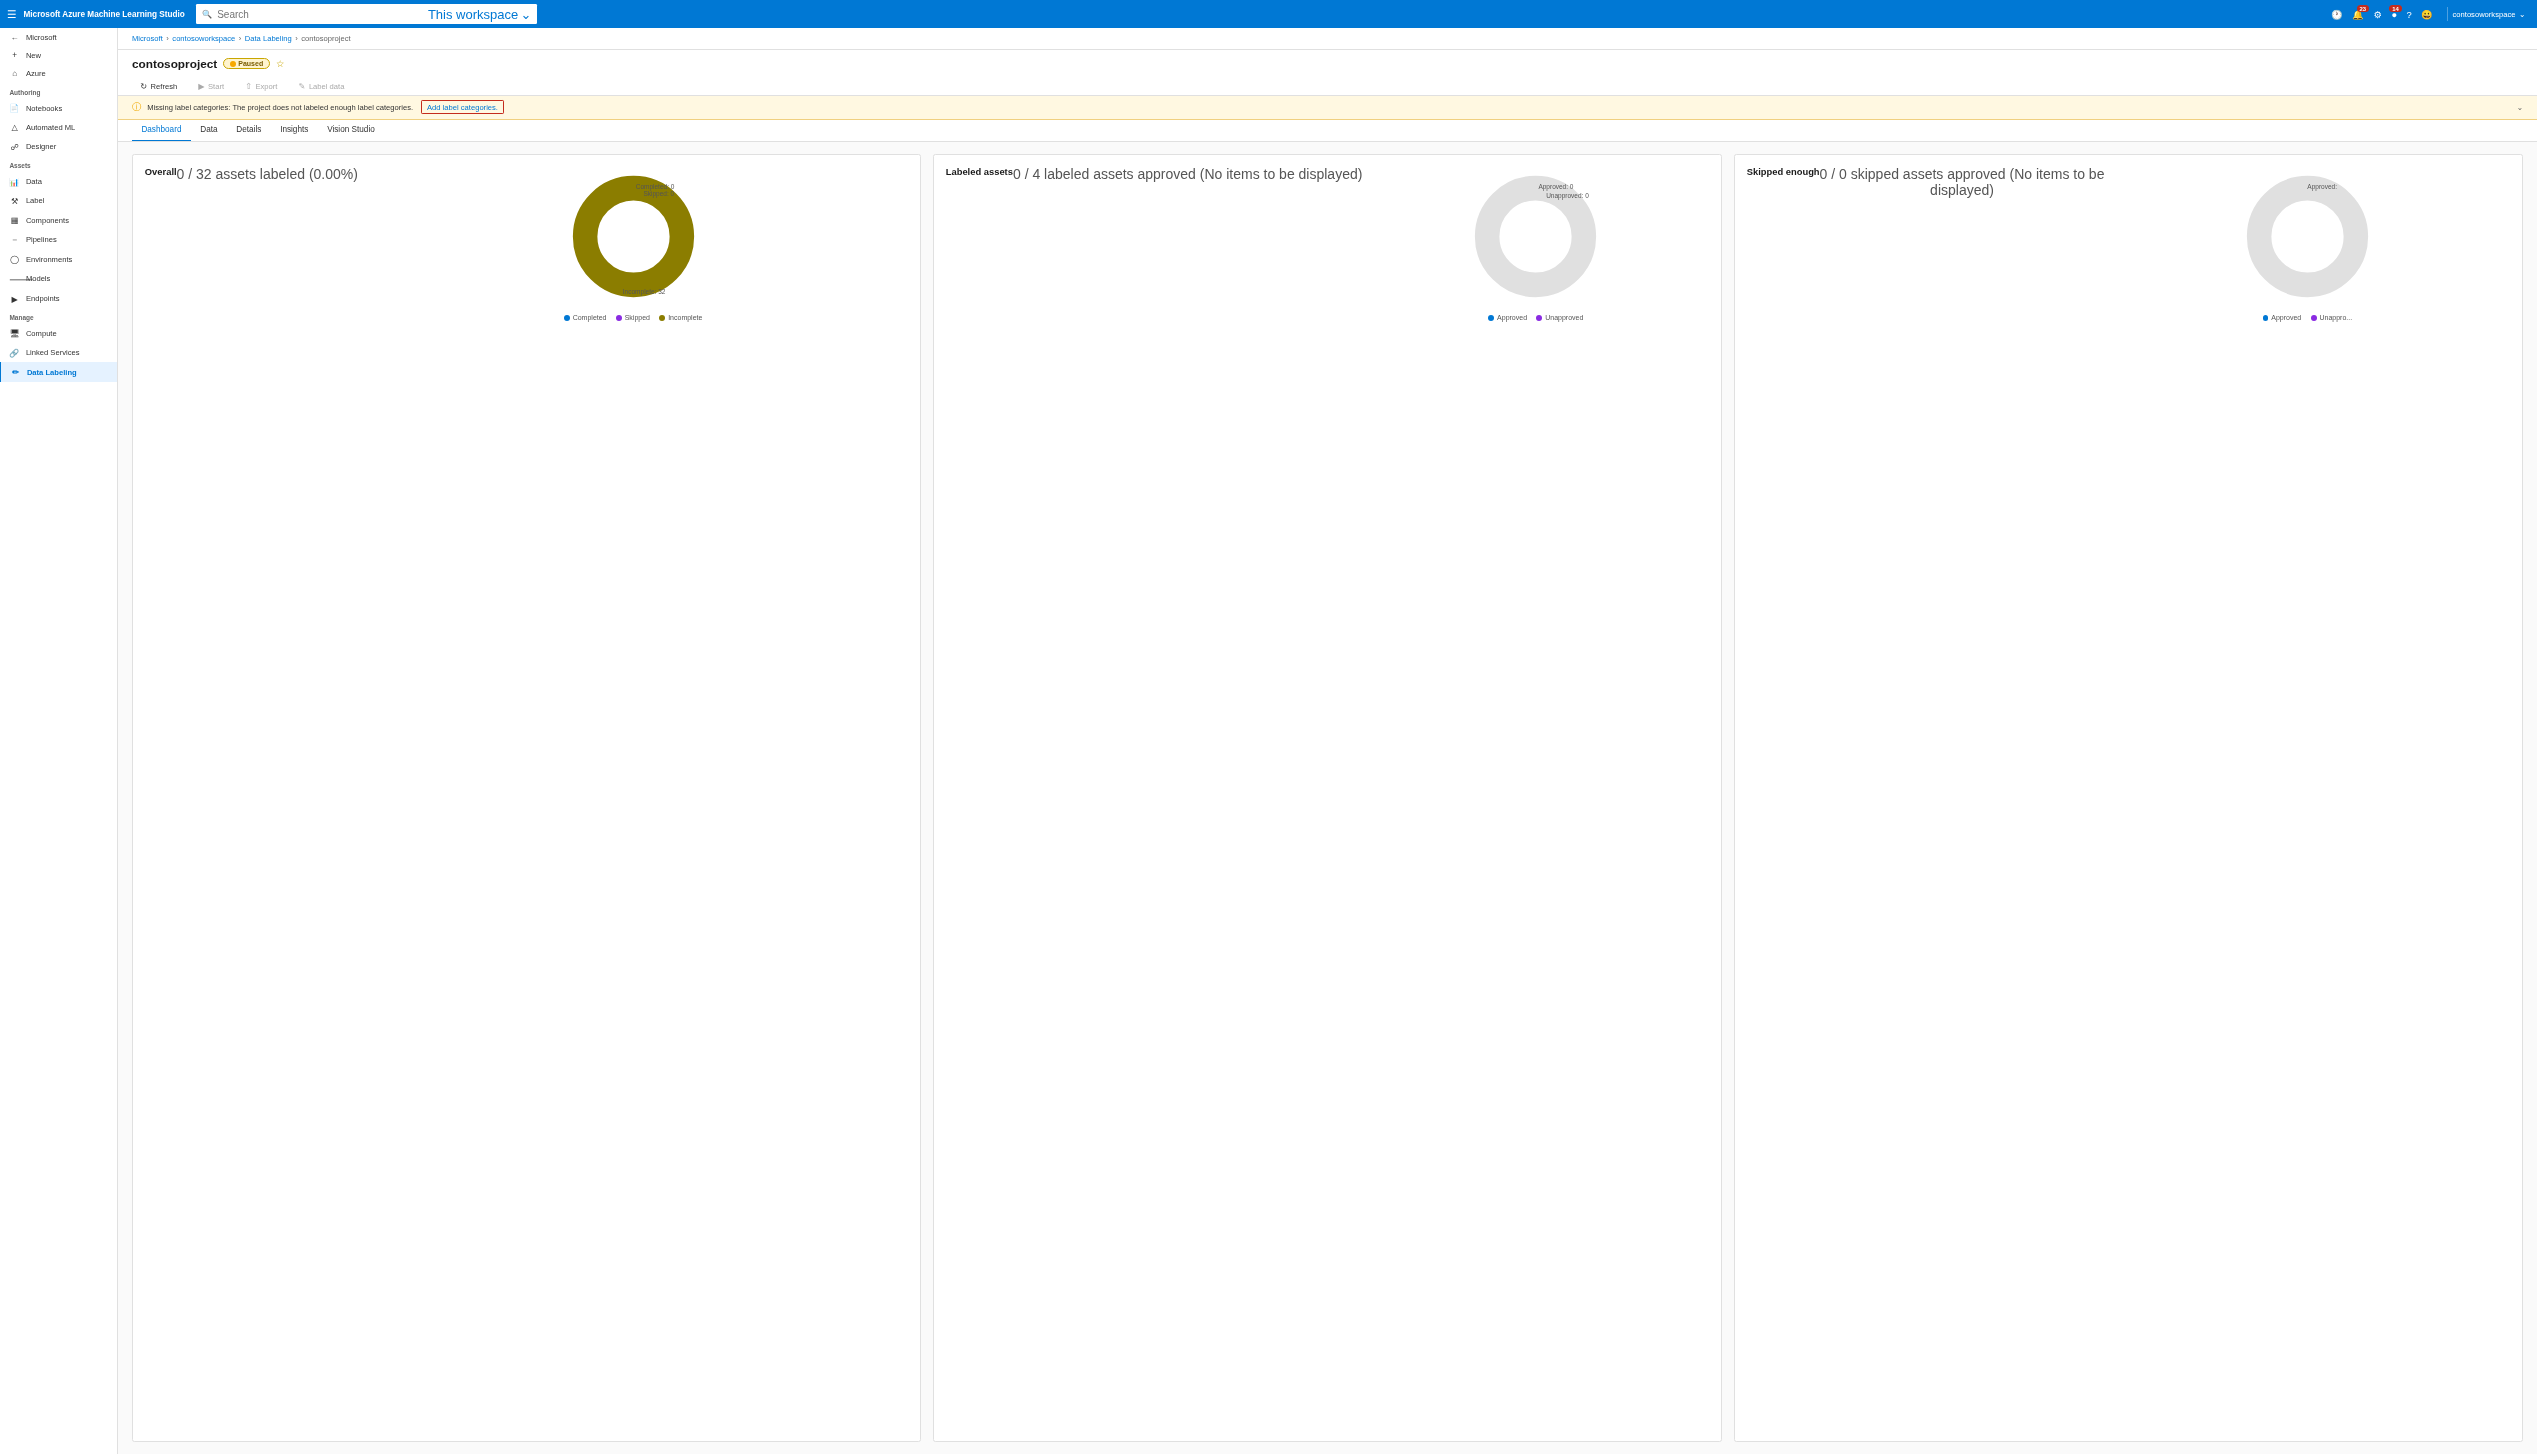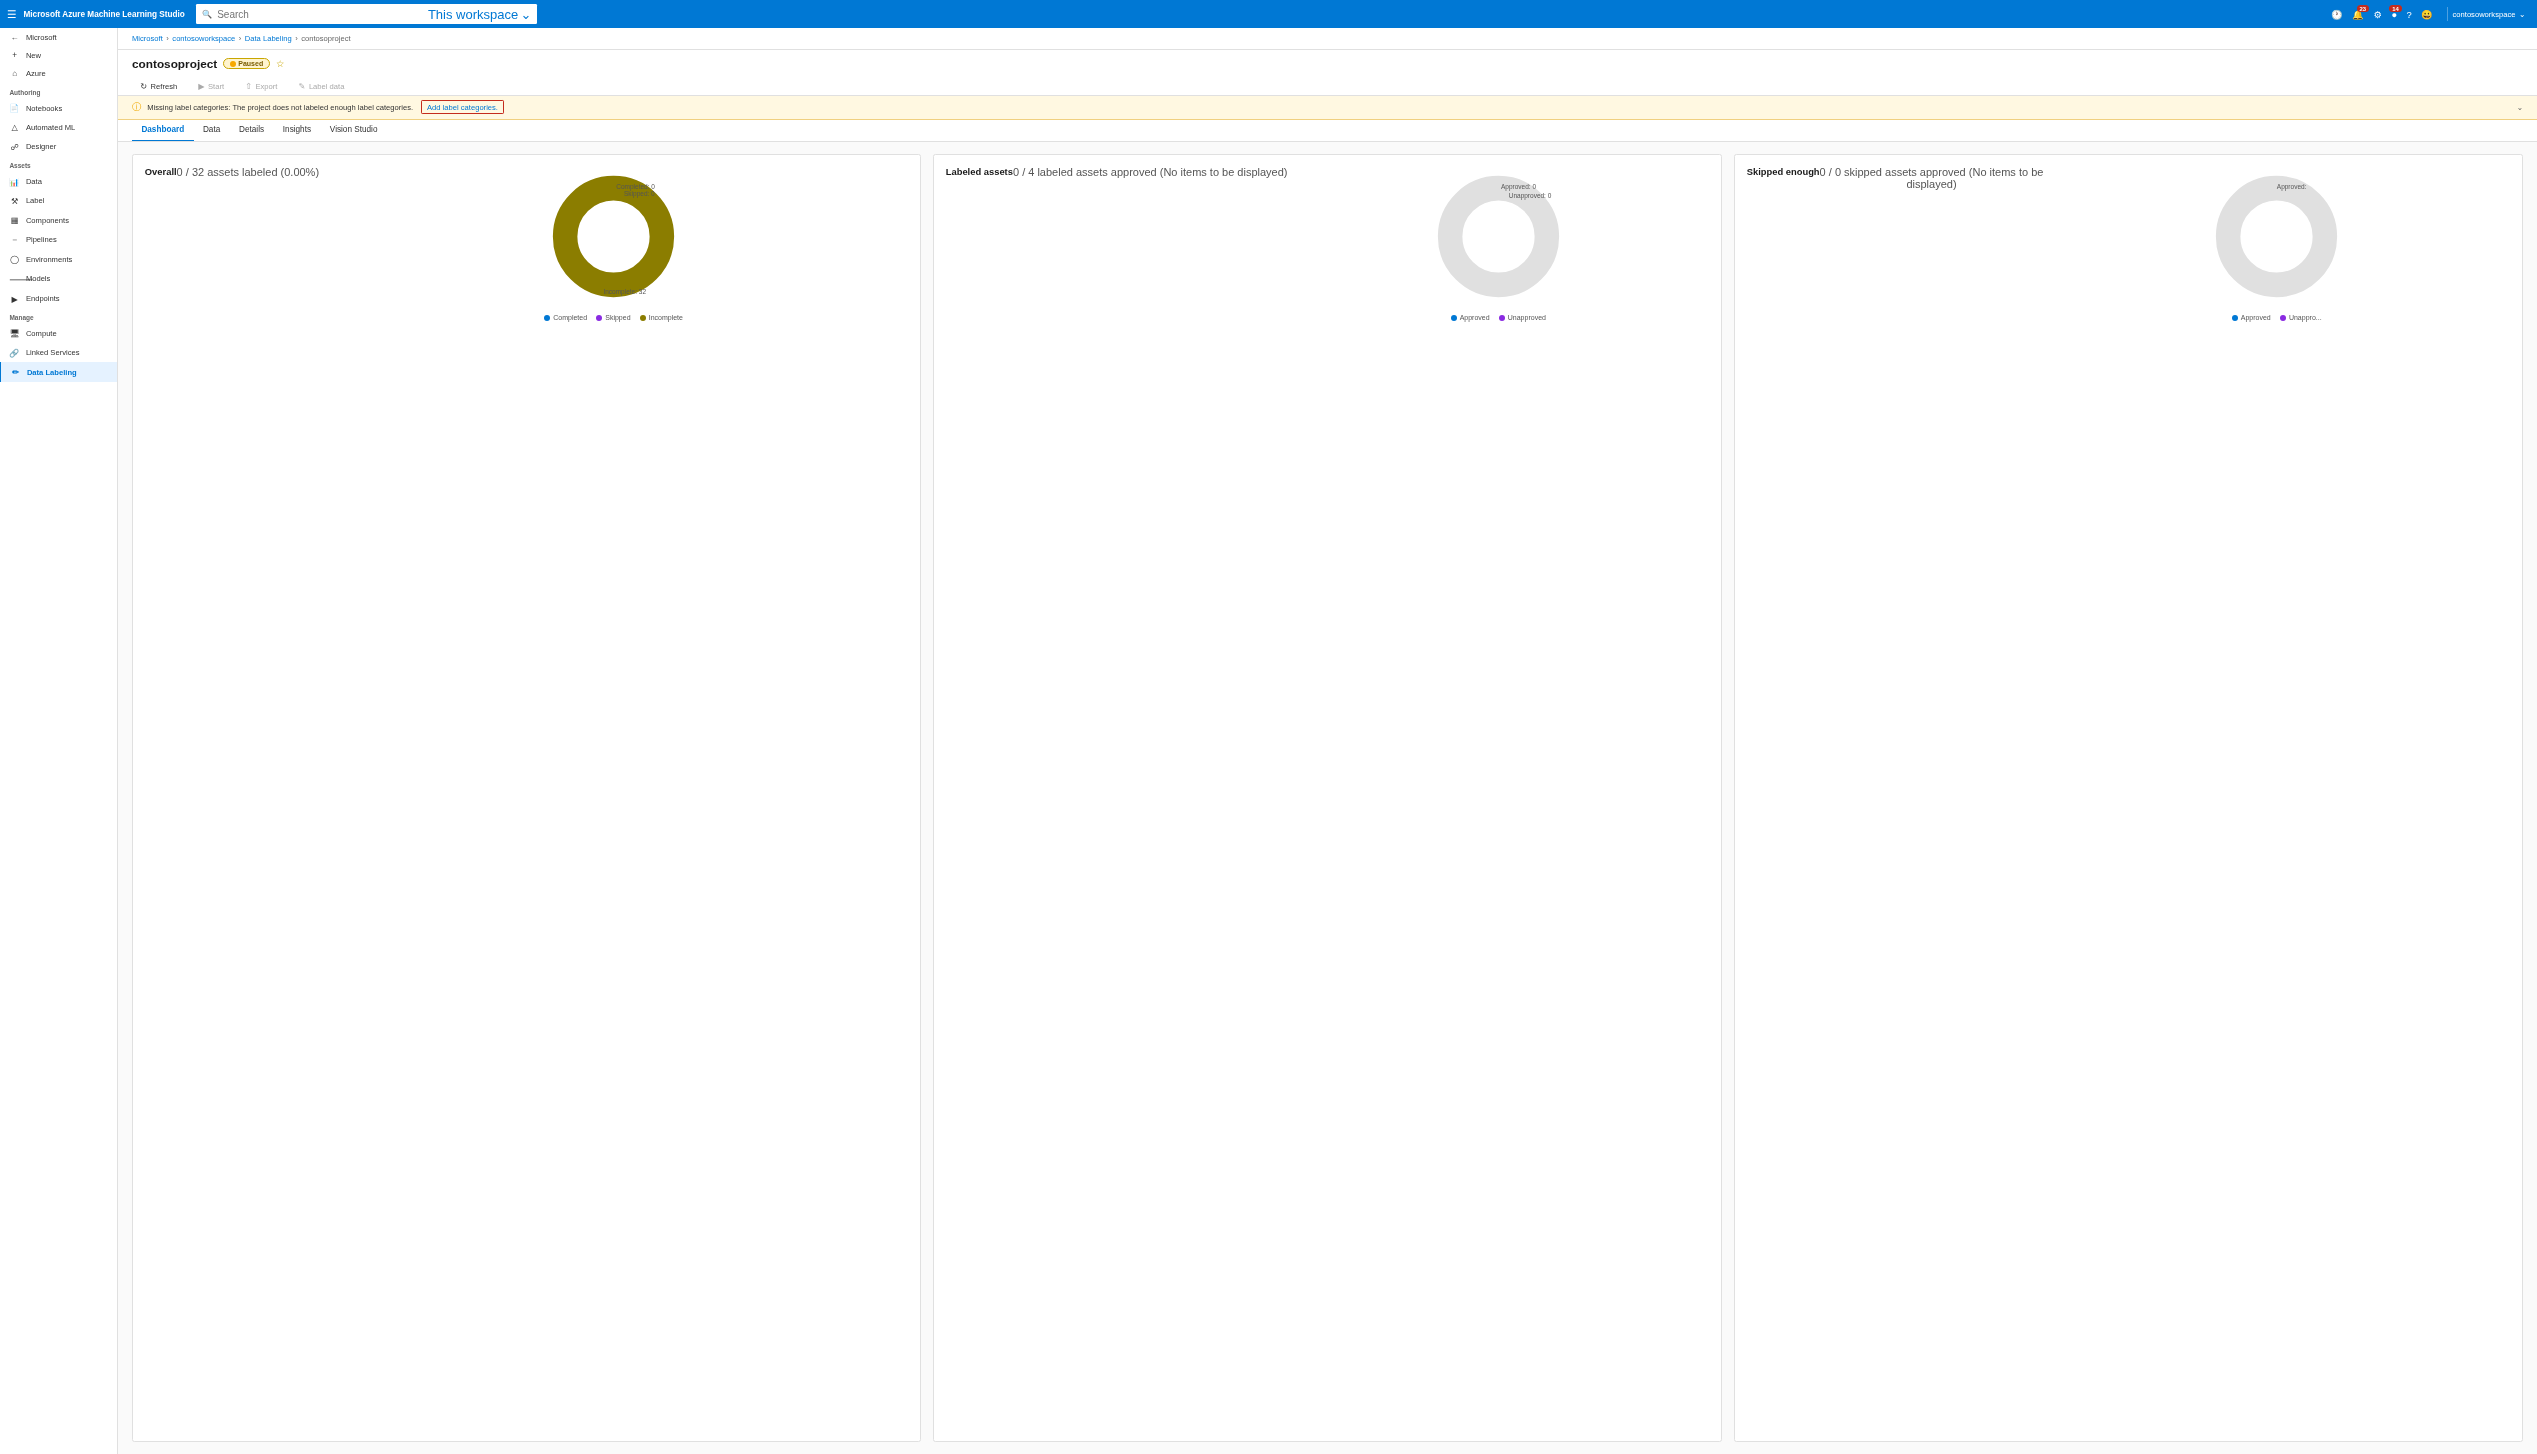--- a/index.html
+++ b/index.html
@@ -121,21 +121,21 @@
     
     .tabs { display: flex; align-items: center; gap: 0; border-bottom: 0.6px solid #e0e0e0; background: #fff; padding: 0 14px; }
     .tab {
       padding: 5.9px 9.4px;
       cursor: pointer;
       font-size: 8.2px;
       color: #333;
       border-bottom: 1.2px solid transparent;
       margin-bottom: -0.6px;
     }
-    .tab.active { color: #0078d4; border-bottom: 1.2px solid #0078d4; font-weight: 700; }
+    .tab.active { color: #0078d4; border-bottom: 1.2px solid #0078d4; font-weight: 400; }
 
     
     .warning-bar {
       background: #fff8e1;
       border-bottom: 0.6px solid #f0d080;
       padding: 4.7px 14px;
       display: flex;
       align-items: center;
       gap: 5.9px;
       font-size: 7.6px;
@@ -159,21 +159,21 @@
       background: #fff;
       border: 0.6px solid #e0e0e0;
       border-radius: 2.4px;
       padding: 11.8px;
       flex: 1;
       display: flex;
       flex-direction: row;
       min-width: 0;
     }
     .card-title { font-size: 9.4px; font-weight: 600; margin-bottom: 7px; color: #1a1a1a; }
-    .card-subtitle { font-size: 11px; color: #555; text-align: center; margin-bottom: 9.4px; }
+    .card-subtitle { font-size: 14px; color: #555; text-align: center; margin-bottom: 9.4px; }
 
     
     .chart-container { display: flex; flex-direction: column; align-items: center; flex: 1; }
     .donut-wrapper { position: relative; width: 129px; height: 129px; margin: 5.9px auto; }
     .donut-wrapper svg { width: 100%; height: 100%; }
     .legend { display: flex; gap: 9.4px; margin-top: 7px; justify-content: center; flex-wrap: wrap; }
     .legend-item { display: flex; align-items: center; gap: 2.9px; font-size: 7px; color: #555; }
     .legend-dot { width: 5.9px; height: 5.9px; border-radius: 50%; }
   </style>
 </head>

